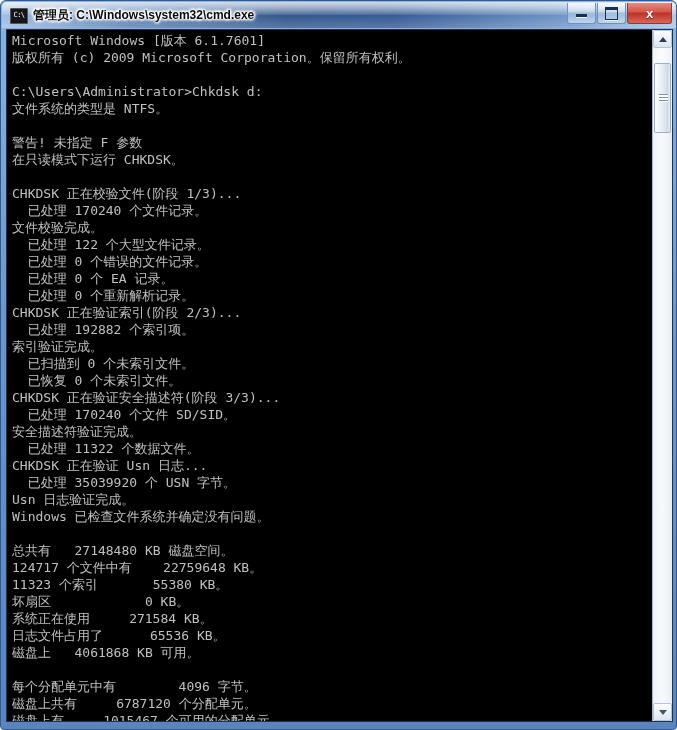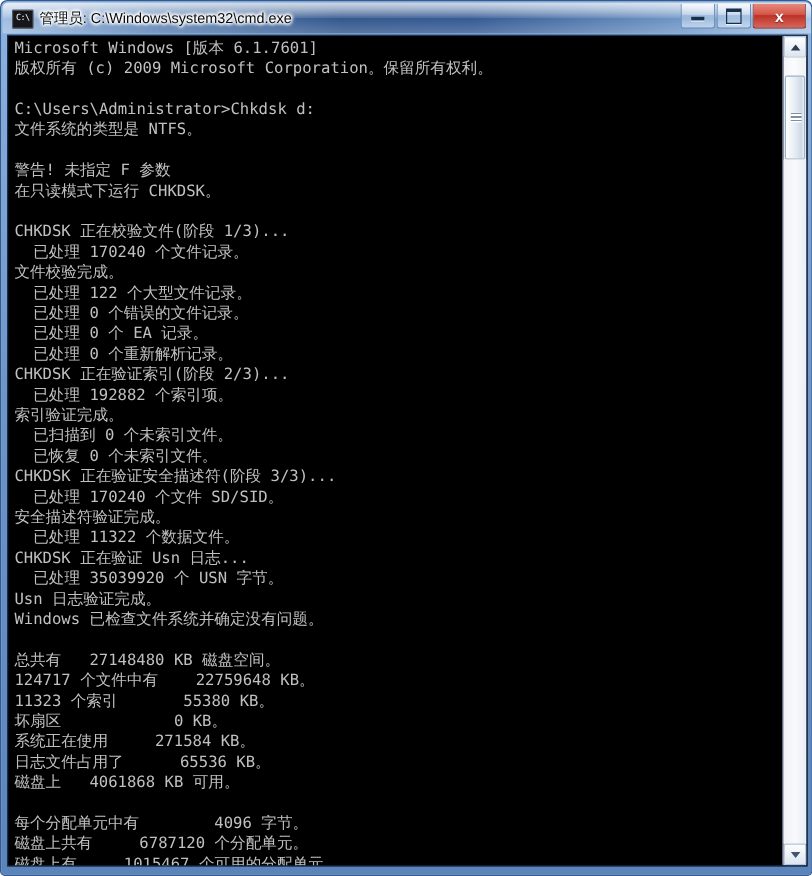--- a/index.html
+++ b/index.html
@@ -71,20 +71,21 @@
     position: absolute;
     left: 31px; top: 4px;
     height: 18px;
     line-height: 18px;
     font-size: 12px;
     color: #0a0a0a;
     white-space: nowrap;
     text-shadow:
        0 0 3px #ffffff, 0 0 3px #ffffff, 0 0 5px #ffffff,
        1px 0 3px #ffffff, -1px 0 3px #ffffff, 0 1px 3px #ffffff, 0 -1px 3px #ffffff;
+    font-weight: bold;
   }
 
   
   #caption-buttons {
     position: absolute;
     right: 4px; top: 1px;
     height: 21px;
     display: flex;
     align-items: flex-start;
   }

